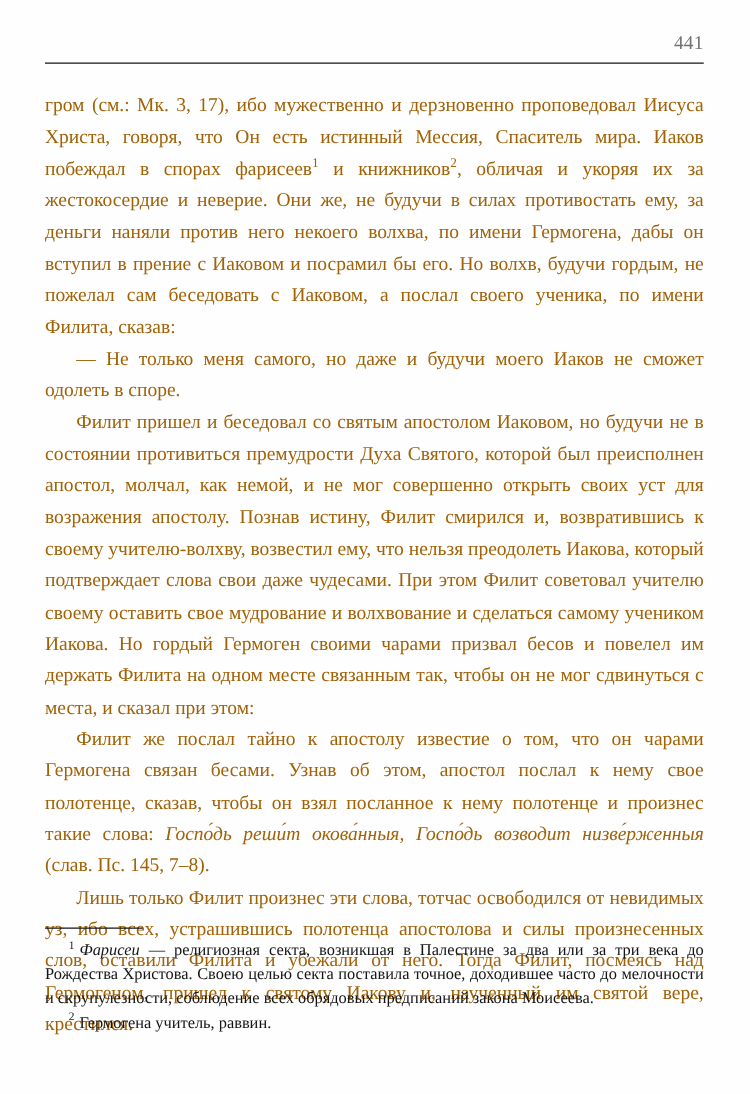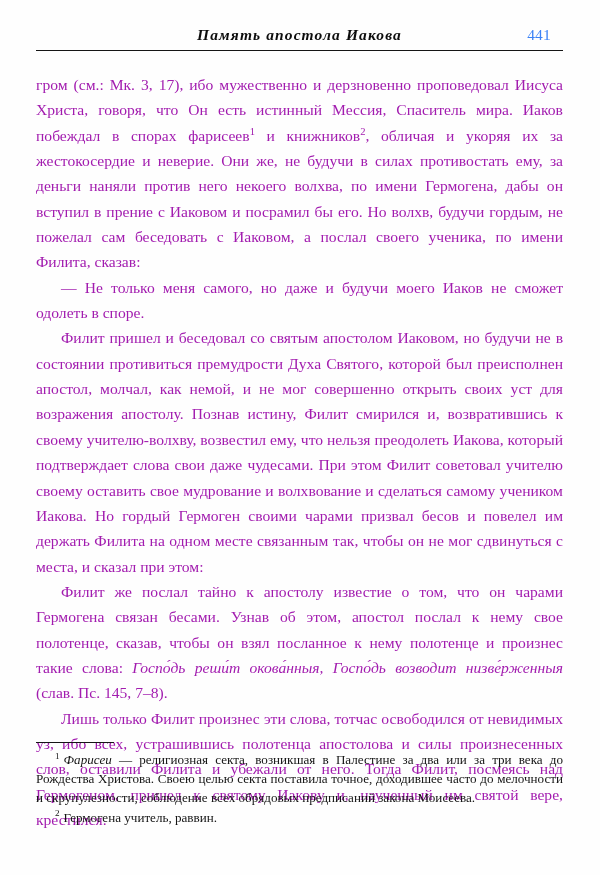--- a/index.html
+++ b/index.html
@@ -40,26 +40,26 @@
   .running-head-title {
     font-style: italic;
     font-weight: 700;
     font-size: 15.5px;
     letter-spacing: 1.1px;
     white-space: nowrap;
     color: #0d0d0d;
   }
   .running-head-folio {
     position: absolute;
-    right: 12px;
+    right: 0;
     top: 0;
     font-size: 15.5px;
     font-weight: 400;
     letter-spacing: 0.2px;
-    color: #3b82f6;
+    color: #737373;
     margin-left: 20px;
   }
   .head-rule {
     position: absolute;
     left: 36px;
     right: 37px;
     top: 50px;
     height: 0;
     border-top: 1.5px solid #151515;
   }
@@ -72,21 +72,21 @@
     width: 527px;
   }
   p.para {
     margin: 0;
     font-size: 15.6px;
     line-height: 25.35px;
     text-align: justify;
     text-justify: inter-word;
     text-indent: 25px;
     hyphens: manual;
-    color: #a21caf;
+    color: #a16207;
   }
   p.para.no-indent {
     text-indent: 0;
   }
   p.para .sup {
     font-size: 0.68em;
     vertical-align: super;
     line-height: 0;
   }
   p.para .slav {
@@ -121,21 +121,20 @@
   }
   p.footnote .fn-term {
   }
 </style>
 </head>
 <body>
 
 <div class="page">
 
   <div class="running-head">
-    <span class="running-head-title">Память апостола Иакова</span>
     <span class="running-head-folio">441</span>
   </div>
   <div class="head-rule"></div>
 
   <div class="textblock" id="textblock">
       <p class="para no-indent"><span>гром (см.: Мк. 3, 17), ибо мужественно и дерзновенно проповедовал Иисуса Христа, говоря, что Он есть истинный Мессия, Спаситель мира. Иаков побеждал в спорах фарисеев</span><sup class="sup">1</sup><span> и книжников</span><sup class="sup">2</sup><span>, обличая и укоряя их за жестокосердие и неверие. Они же, не будучи в силах противостать ему, за деньги наняли против него некоего волхва, по имени Гермогена, дабы он вступил в прение с Иаковом и посрамил бы его. Но волхв, будучи гордым, не пожелал сам беседовать с Иаковом, а послал своего ученика, по имени Филита, сказав:</span></p>
       <p class="para"><span>— Не только меня самого, но даже и будучи моего Иаков не сможет одолеть в споре.</span></p>
       <p class="para"><span>Филит пришел и беседовал со святым апостолом Иаковом, но будучи не в состоянии противиться премудрости Духа Святого, которой был преисполнен апостол, молчал, как немой, и не мог совершенно открыть своих уст для возражения апостолу. Познав истину, Филит смирился и, возвратившись к своему учителю-волхву, возвестил ему, что нельзя преодолеть Иакова, который подтверждает слова свои даже чудесами. При этом Филит советовал учителю своему оставить свое мудрование и волхвование и сделаться самому учеником Иакова. Но гордый Гермоген своими чарами призвал бесов и повелел им держать Филита на одном месте связанным так, чтобы он не мог сдвинуться с места, и сказал при этом:</span></p>
       <p class="para"><span>Филит же послал тайно к апостолу известие о том, что он чарами Гермогена связан бесами. Узнав об этом, апостол послал к нему свое полотенце, сказав, чтобы он взял посланное к нему полотенце и произнес такие слова: </span><em class="slav">Госпо́дь реши́т окова́нныя, Госпо́дь возводит низве́рженныя</em><span> (слав. Пс. 145, 7–8).</span></p>
       <p class="para"><span>Лишь только Филит произнес эти слова, тотчас освободился от невидимых уз, ибо всех, устрашившись полотенца апостолова и силы произнесенных слов, оставили Филита и убежали от него. Тогда Филит, посмеясь над Гермогеном, пришел к святому Иакову и, наученный им святой вере, крестился.</span></p>

